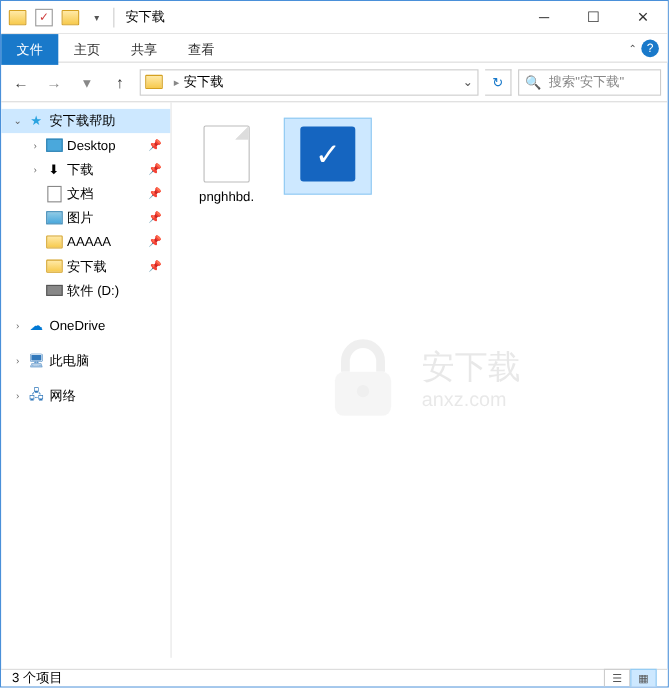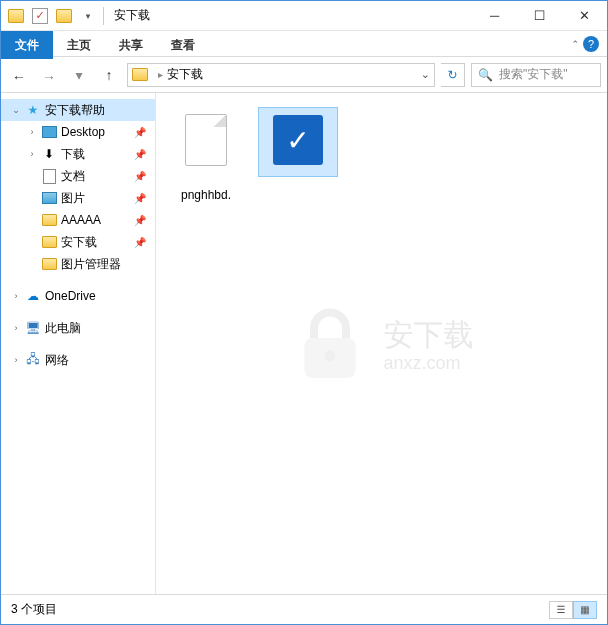--- a/index.html
+++ b/index.html
@@ -9,21 +9,21 @@
 .titlebar-icons { display: flex; align-items: center; gap: 2px; padding-left: 4px; }
 .ti { width: 22px; height: 22px; display: flex; align-items: center; justify-content: center; font-size: 12px; }
 .folder-ico { width: 16px; height: 14px; background: linear-gradient(#ffe9a6, #f7ca4d); border: 1px solid #d4a020; border-radius: 1px; position: relative; }
 .check-ico { width: 16px; height: 16px; border: 1px solid #999; display: flex; align-items: center; justify-content: center; color: #d04040; font-size: 11px; }
 .titlebar-sep { width: 1px; height: 18px; background: #ccc; margin: 0 4px; }
 .titlebar-title { font-size: 12px; margin-left: 6px; flex: 1; }
 .winbtns { display: flex; }
 .winbtn { width: 45px; height: 29px; display: flex; align-items: center; justify-content: center; font-size: 13px; color: #333; }
 
 .ribbon { height: 26px; display: flex; align-items: stretch; border-bottom: 1px solid #dadada; background: #fff; }
-.ribbon-tab { padding: 14px 14px; font-size: 12px; display: flex; align-items: center; color: #333; font-weight: bold; }
+.ribbon-tab { padding: 14px 14px; font-size: 12px; display: flex; align-items: center; color: #333; }
 .ribbon-tab.file { background: #1979ca; color: #fff; }
 .ribbon-help { margin-left: auto; display: flex; align-items: center; padding-right: 8px; gap: 4px; }
 .caret-down { font-size: 9px; color: #555; }
 .help-ico { width: 16px; height: 16px; border-radius: 50%; background: #1979ca; color: #fff; font-size: 11px; display: flex; align-items: center; justify-content: center; }
 
 .navbar { height: 36px; display: flex; align-items: center; padding: 4px 6px; gap: 6px; border-bottom: 1px solid #dadada; }
 .navbtn { width: 24px; height: 24px; display: flex; align-items: center; justify-content: center; color: #888; font-size: 14px; }
 .navbtn.enabled { color: #333; }
 .addrbar { flex: 1; height: 24px; border: 1px solid #ccc; display: flex; align-items: center; padding: 0 4px; font-size: 12px; background: #fff; }
 .addrbar .folder-ico { width: 16px; height: 13px; margin-right: 6px; }
@@ -48,34 +48,34 @@
 .desktop-ico { width: 15px; height: 12px; background: #4aa8dc; border: 1px solid #2c7fb0; }
 .doc-ico-s { width: 13px; height: 15px; border: 1px solid #888; background: #fff; position: relative; }
 .pic-ico { width: 15px; height: 12px; background: linear-gradient(#8ecae6, #4aa8dc); border: 1px solid #2c7fb0; }
 .drive-ico { width: 15px; height: 10px; background: #888; border: 1px solid #555; }
 
 .content { flex: 1; padding: 14px 10px; position: relative; }
 .file-grid { display: flex; gap: 12px; align-items: flex-start; }
 .file-item { width: 80px; display: flex; flex-direction: column; align-items: center; padding: 4px; border: 1px solid transparent; }
 .file-item.selected { background: #cde8ff; border: 1px solid #8fc9f2; }
 .file-thumb { width: 56px; height: 56px; display: flex; align-items: center; justify-content: center; margin-bottom: 4px; }
-.file-label { font-size: 12px; text-align: left; line-height: 1.3; word-break: break-all; margin-top: 16px; }
+.file-label { font-size: 12px; text-align: left; line-height: 1.3; word-break: break-all; }
 .blank-doc { width: 42px; height: 52px; border: 1px solid #bbb; background: #fff; border-radius: 2px; position: relative; }
 .blank-doc::before { content: ""; position: absolute; top: 0; right: 0; width: 12px; height: 12px; background: linear-gradient(135deg, transparent 48%, #ddd 50%); }
 .exe-ico { width: 50px; height: 50px; background: #1565c0; display: flex; align-items: center; justify-content: center; color: #fff; font-size: 28px; border-radius: 3px; }
 .htm-ico { width: 48px; height: 48px; position: relative; display: flex; align-items: center; justify-content: center; }
 .pinwheel { width: 40px; height: 40px; position: relative; }
 .pinwheel span { position: absolute; width: 18px; height: 18px; border-radius: 50% 50% 50% 0; }
 
 .watermark { position: absolute; top: 50%; left: 50%; transform: translate(-50%, -50%); display: flex; align-items: center; gap: 14px; opacity: 0.13; pointer-events: none; }
 .wm-lock { width: 80px; height: 80px; }
 .wm-text { font-size: 18px; color: #555; line-height: 1.2; }
 .wm-text .big { font-size: 30px; font-weight: 500; }
 
-.statusbar { position: absolute; bottom: 0; left: 0; right: 0; height: 30px; border-top: 1px solid #dadada; display: flex; align-items: center; font-size: 12px; padding: 0 10px; background: #fff; }
+.statusbar { position: absolute; bottom: 0; left: 0; right: 0; height: 16px; border-top: 1px solid #dadada; display: flex; align-items: center; font-size: 12px; padding: 0 10px; background: #fff; }
 .view-toggle { margin-left: auto; display: flex; gap: 0; }
 .vt { width: 24px; height: 18px; border: 1px solid #ccc; display: flex; align-items: center; justify-content: center; font-size: 10px; color: #555; }
 .vt.active { background: #cde8ff; border-color: #8fc9f2; }
 </style>
 </head>
 <body>
 
 <div class="titlebar">
   <div class="titlebar-icons">
     <div class="ti">
@@ -178,23 +178,23 @@
       <span class="tree-disc"></span>
       <span class="tree-icon">
           <div class="folder-ico sm"></div>
         </span>
       <span>安下载</span>
       <span class="pin">📌</span>
     </div>
     <div class="tree-item lvl2">
       <span class="tree-disc"></span>
       <span class="tree-icon">
-          <div class="folder-ico sm"></div>
-        </span>
-      <span>图片管理器</span>
+          <div class="drive-ico"></div>
+        </span>
+      <span>软件 (D:)</span>
     </div>
     <div style="height:10px"></div>
     <div class="tree-item">
       <span class="tree-disc">›</span>
       <span class="tree-icon onedrive-ico">☁</span>
       <span>OneDrive</span>
     </div>
     <div style="height:10px"></div>
     <div class="tree-item">
       <span class="tree-disc">›</span>

